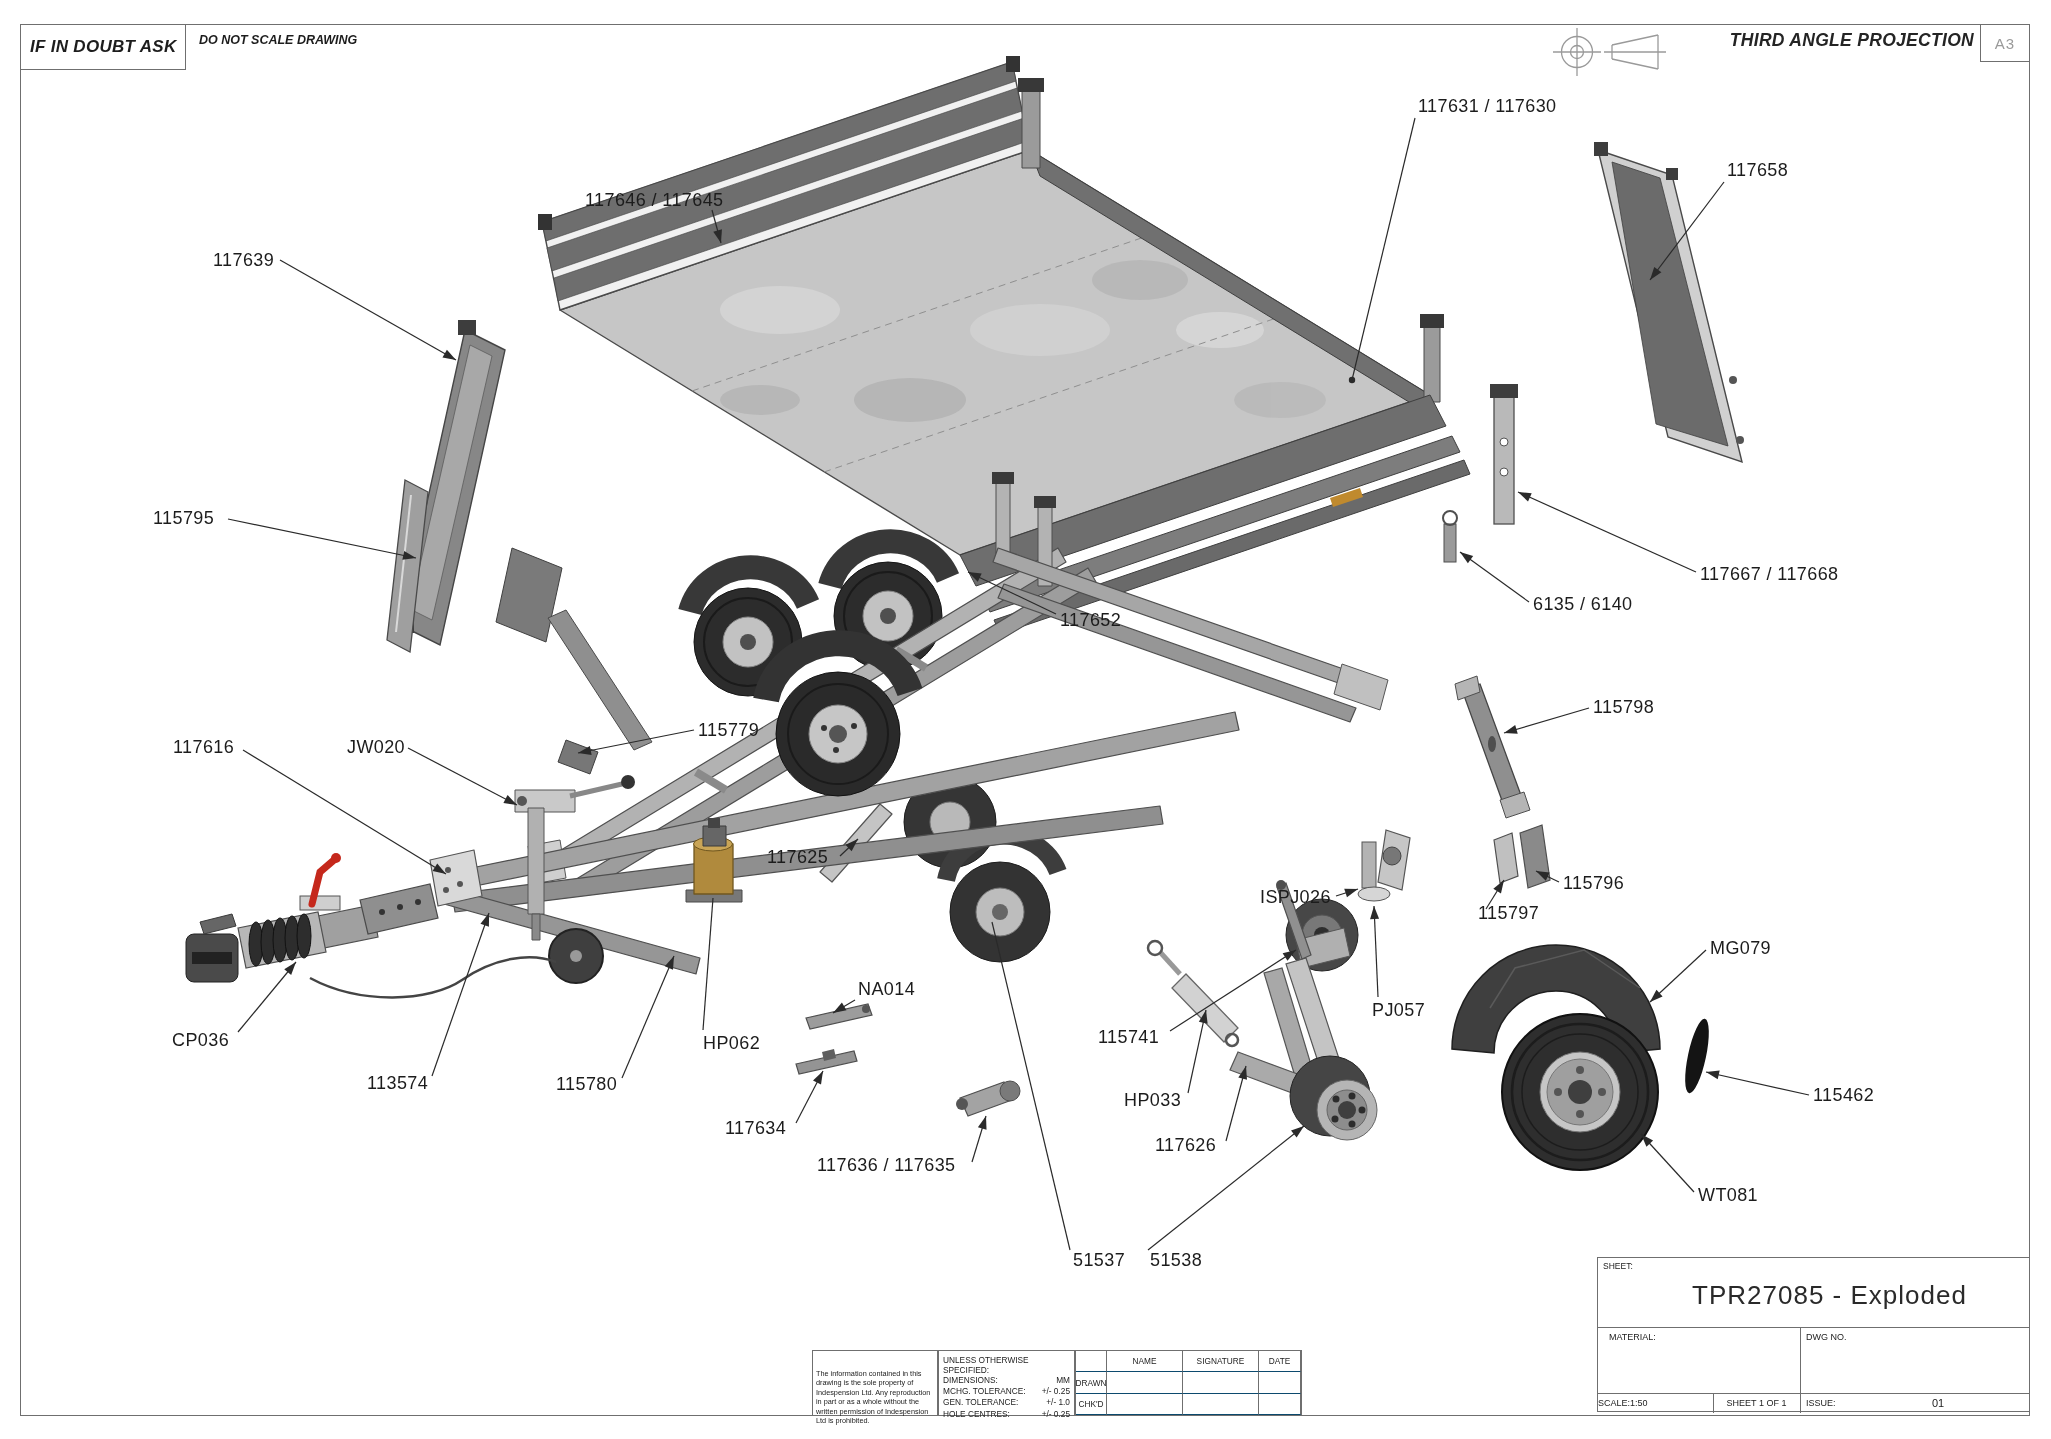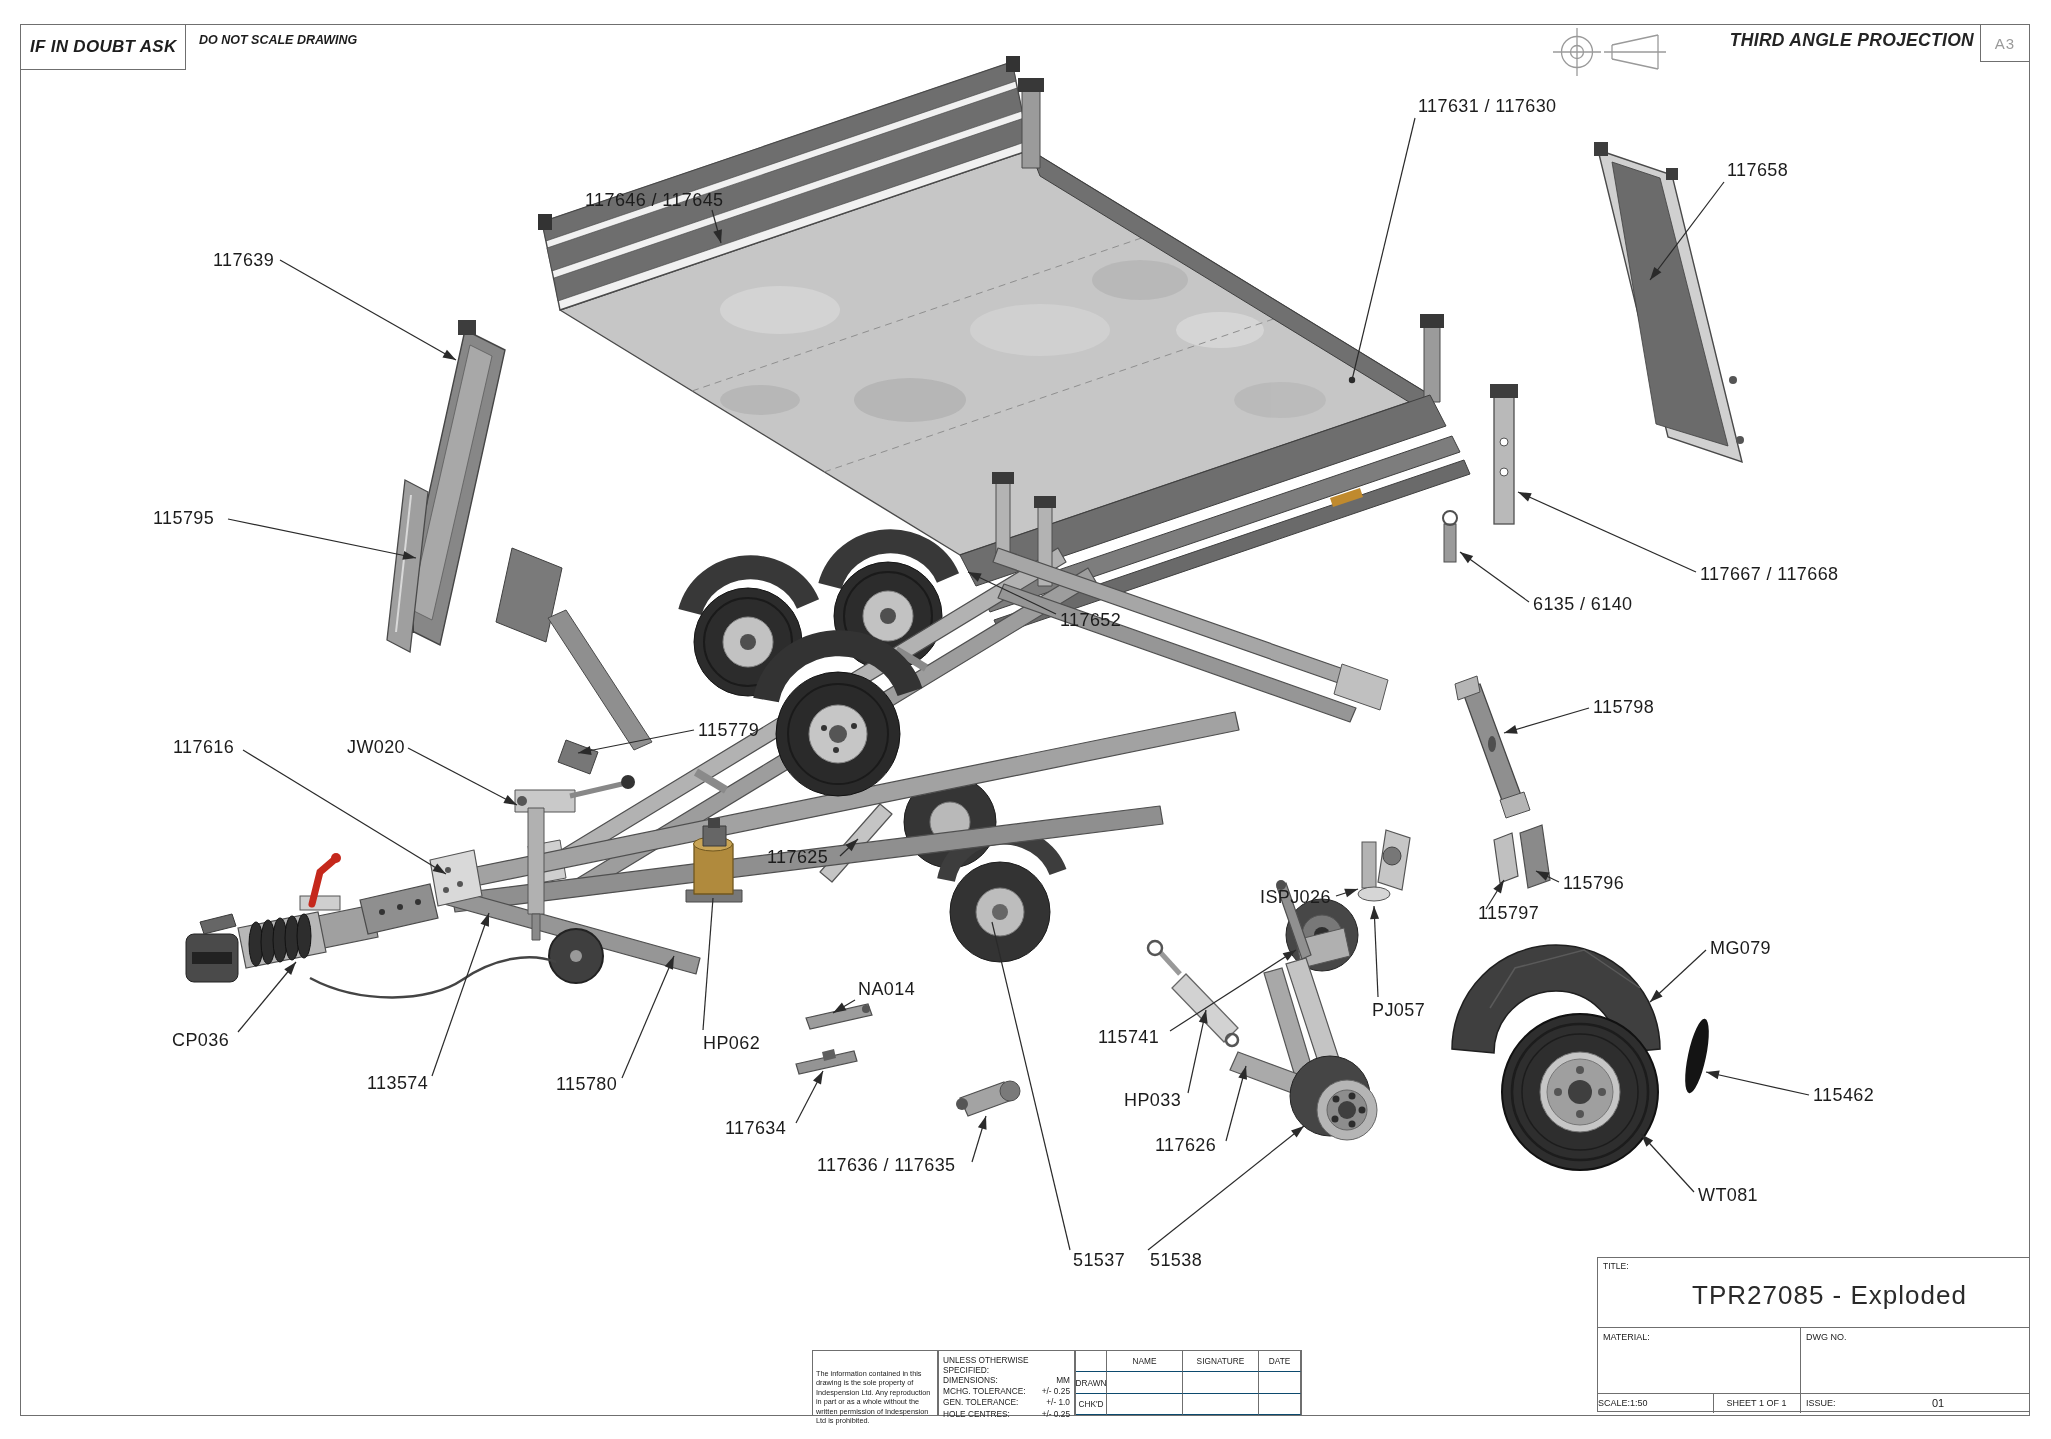--- a/index.html
+++ b/index.html
@@ -432,25 +432,25 @@
     <div></div>
     <div></div>
     <div>CHK'D</div>
     <div></div>
     <div></div>
     <div></div>
   </div>
 
 
   <div class="box" id="titleblock">
-    <span class="tb-label" style="left:5px;top:3px;">TITLE:</span>
+    <span class="tb-label" style="left:5px;top:3px;">SHEET:</span>
     <div id="tb-title">TPR27085 - Exploded</div>
     <div class="tb-hline" style="top:69px;"></div>
     <div class="tb-vline" style="left:202px;top:69px;height:66px;"></div>
-    <span class="tb-cell" style="left:5px;top:74px;">MATERIAL:</span>
+    <span class="tb-cell" style="left:11px;top:74px;">MATERIAL:</span>
     <span class="tb-cell" style="left:208px;top:74px;">DWG NO.</span>
     <div class="tb-hline" style="top:135px;"></div>
     <div class="tb-vline" style="left:115px;top:135px;height:20px;"></div>
     <div class="tb-vline" style="left:202px;top:135px;height:20px;"></div>
     <span class="tb-cell" style="left:0;top:140px;width:115px;">SCALE:1:50</span>
     <span class="tb-cell" style="left:115px;top:140px;width:87px;text-align:center;">SHEET 1 OF 1</span>
     <span class="tb-cell" style="left:208px;top:140px;">ISSUE:</span>
     <span class="tb-cell" style="left:300px;top:139px;width:80px;text-align:center;font-size:11px;">01</span>
   </div>
 </div>

